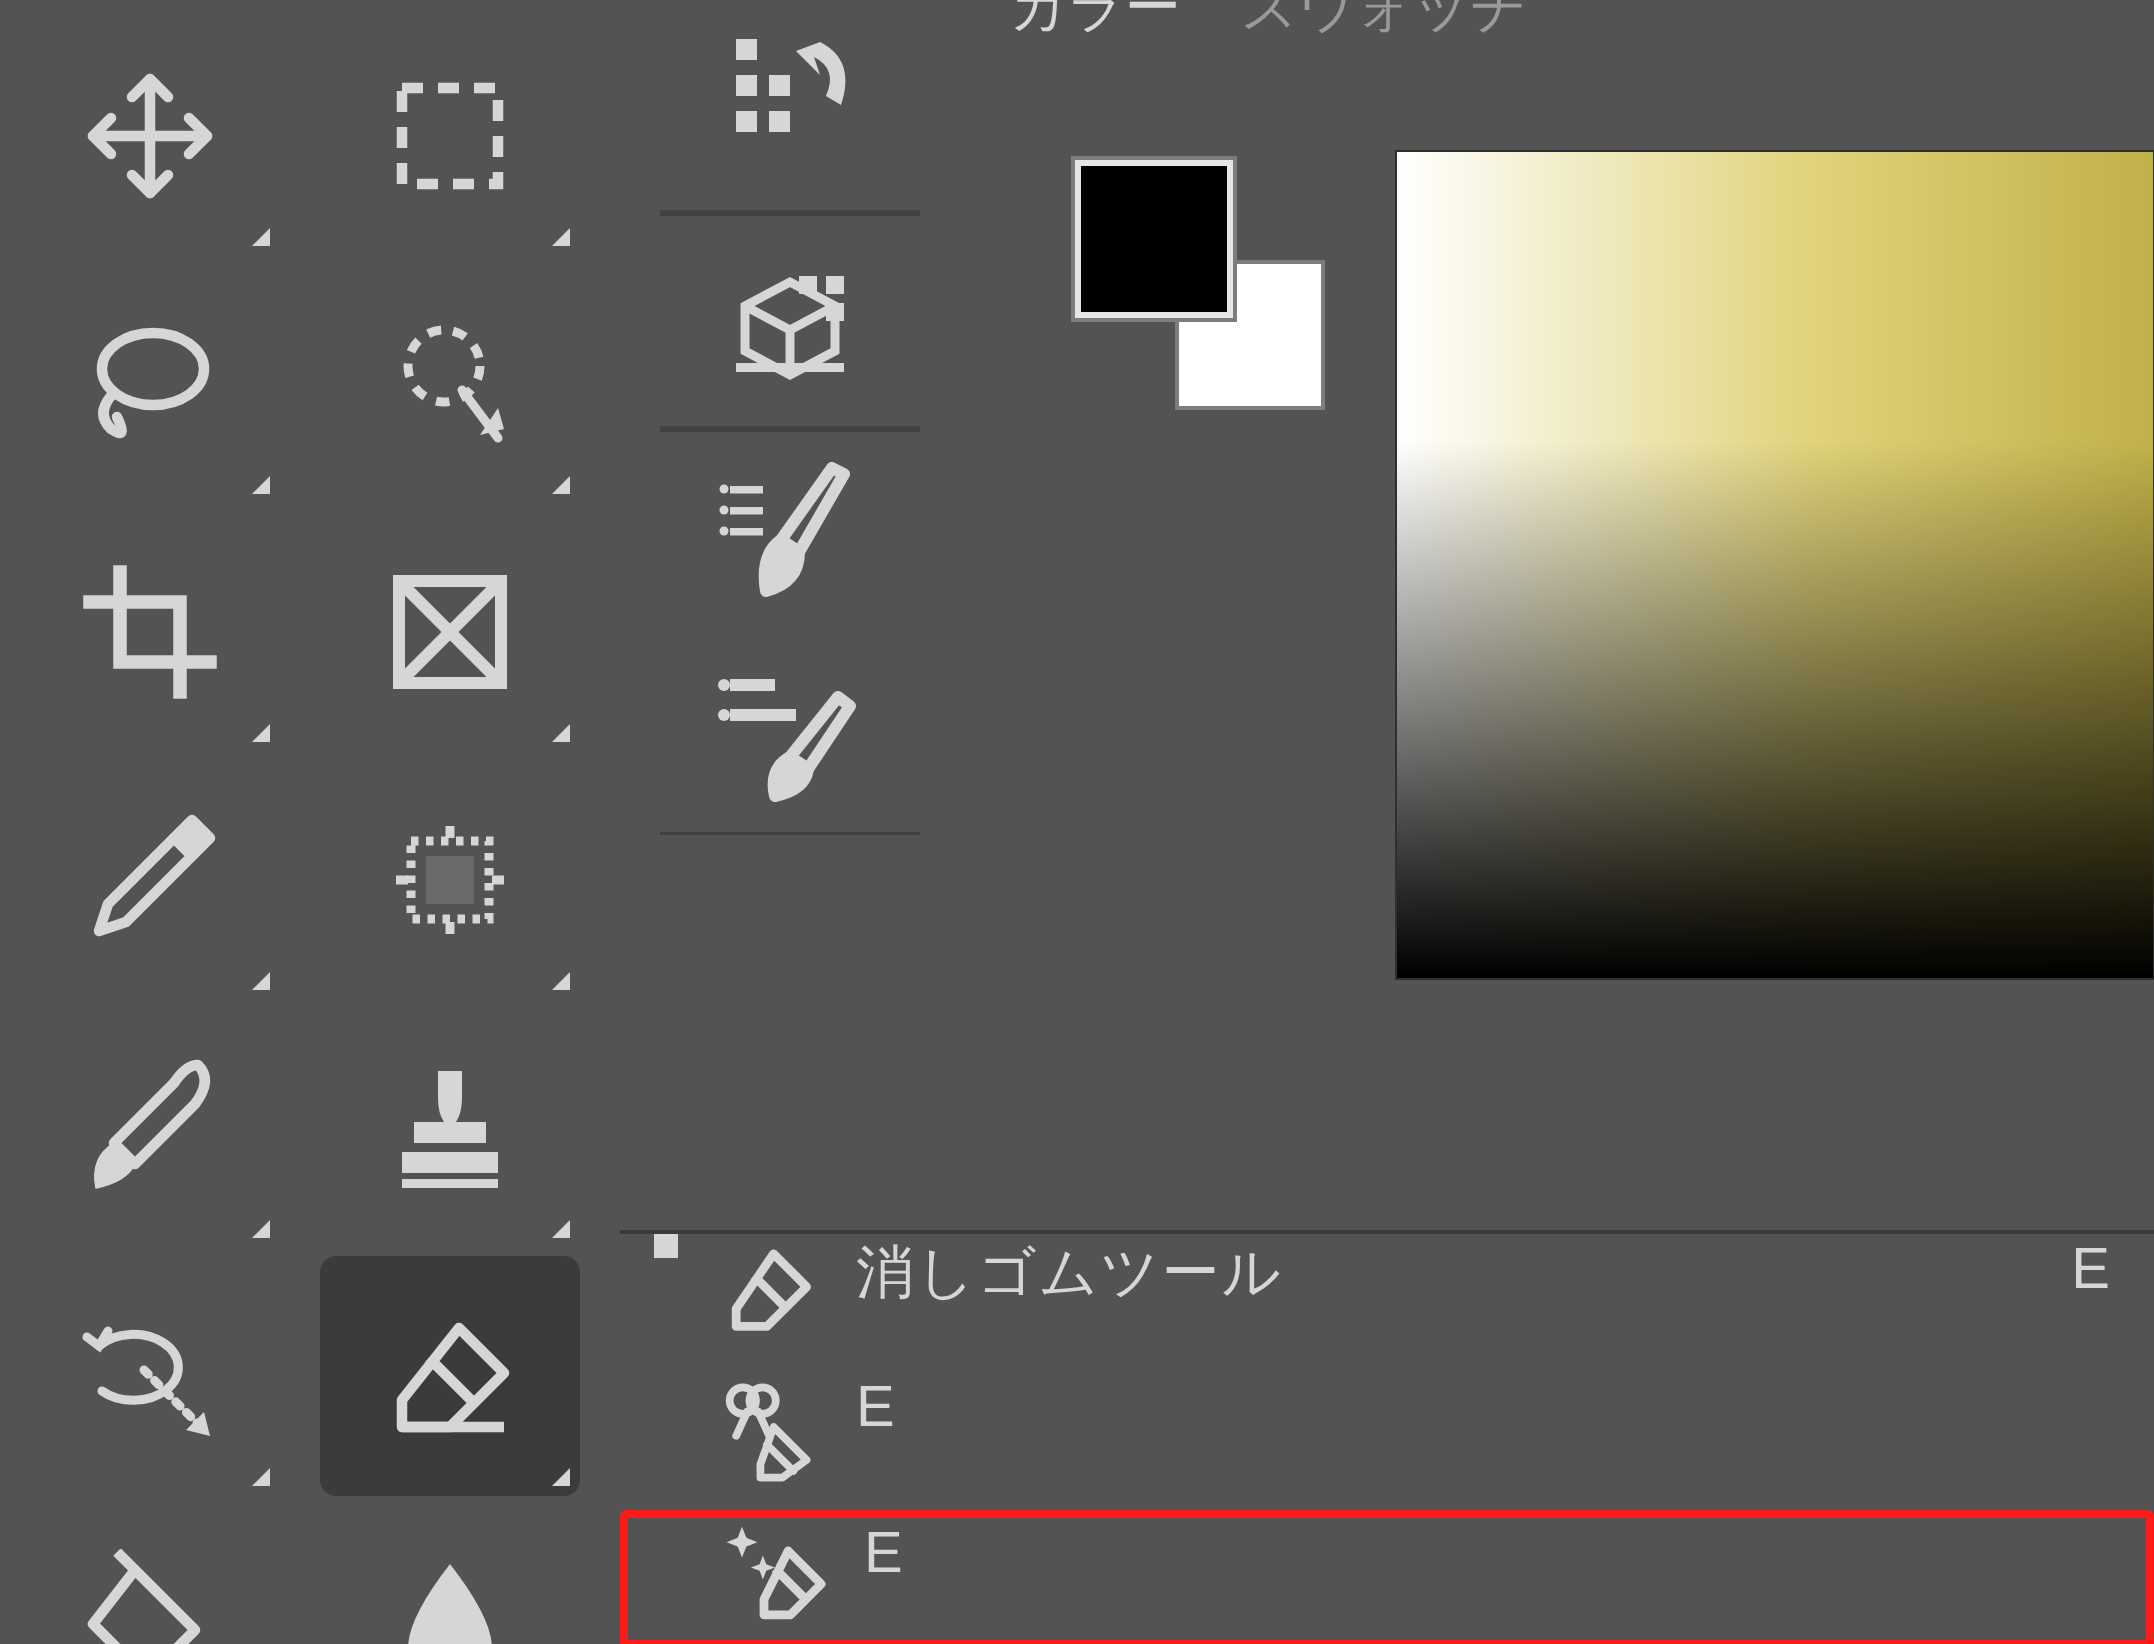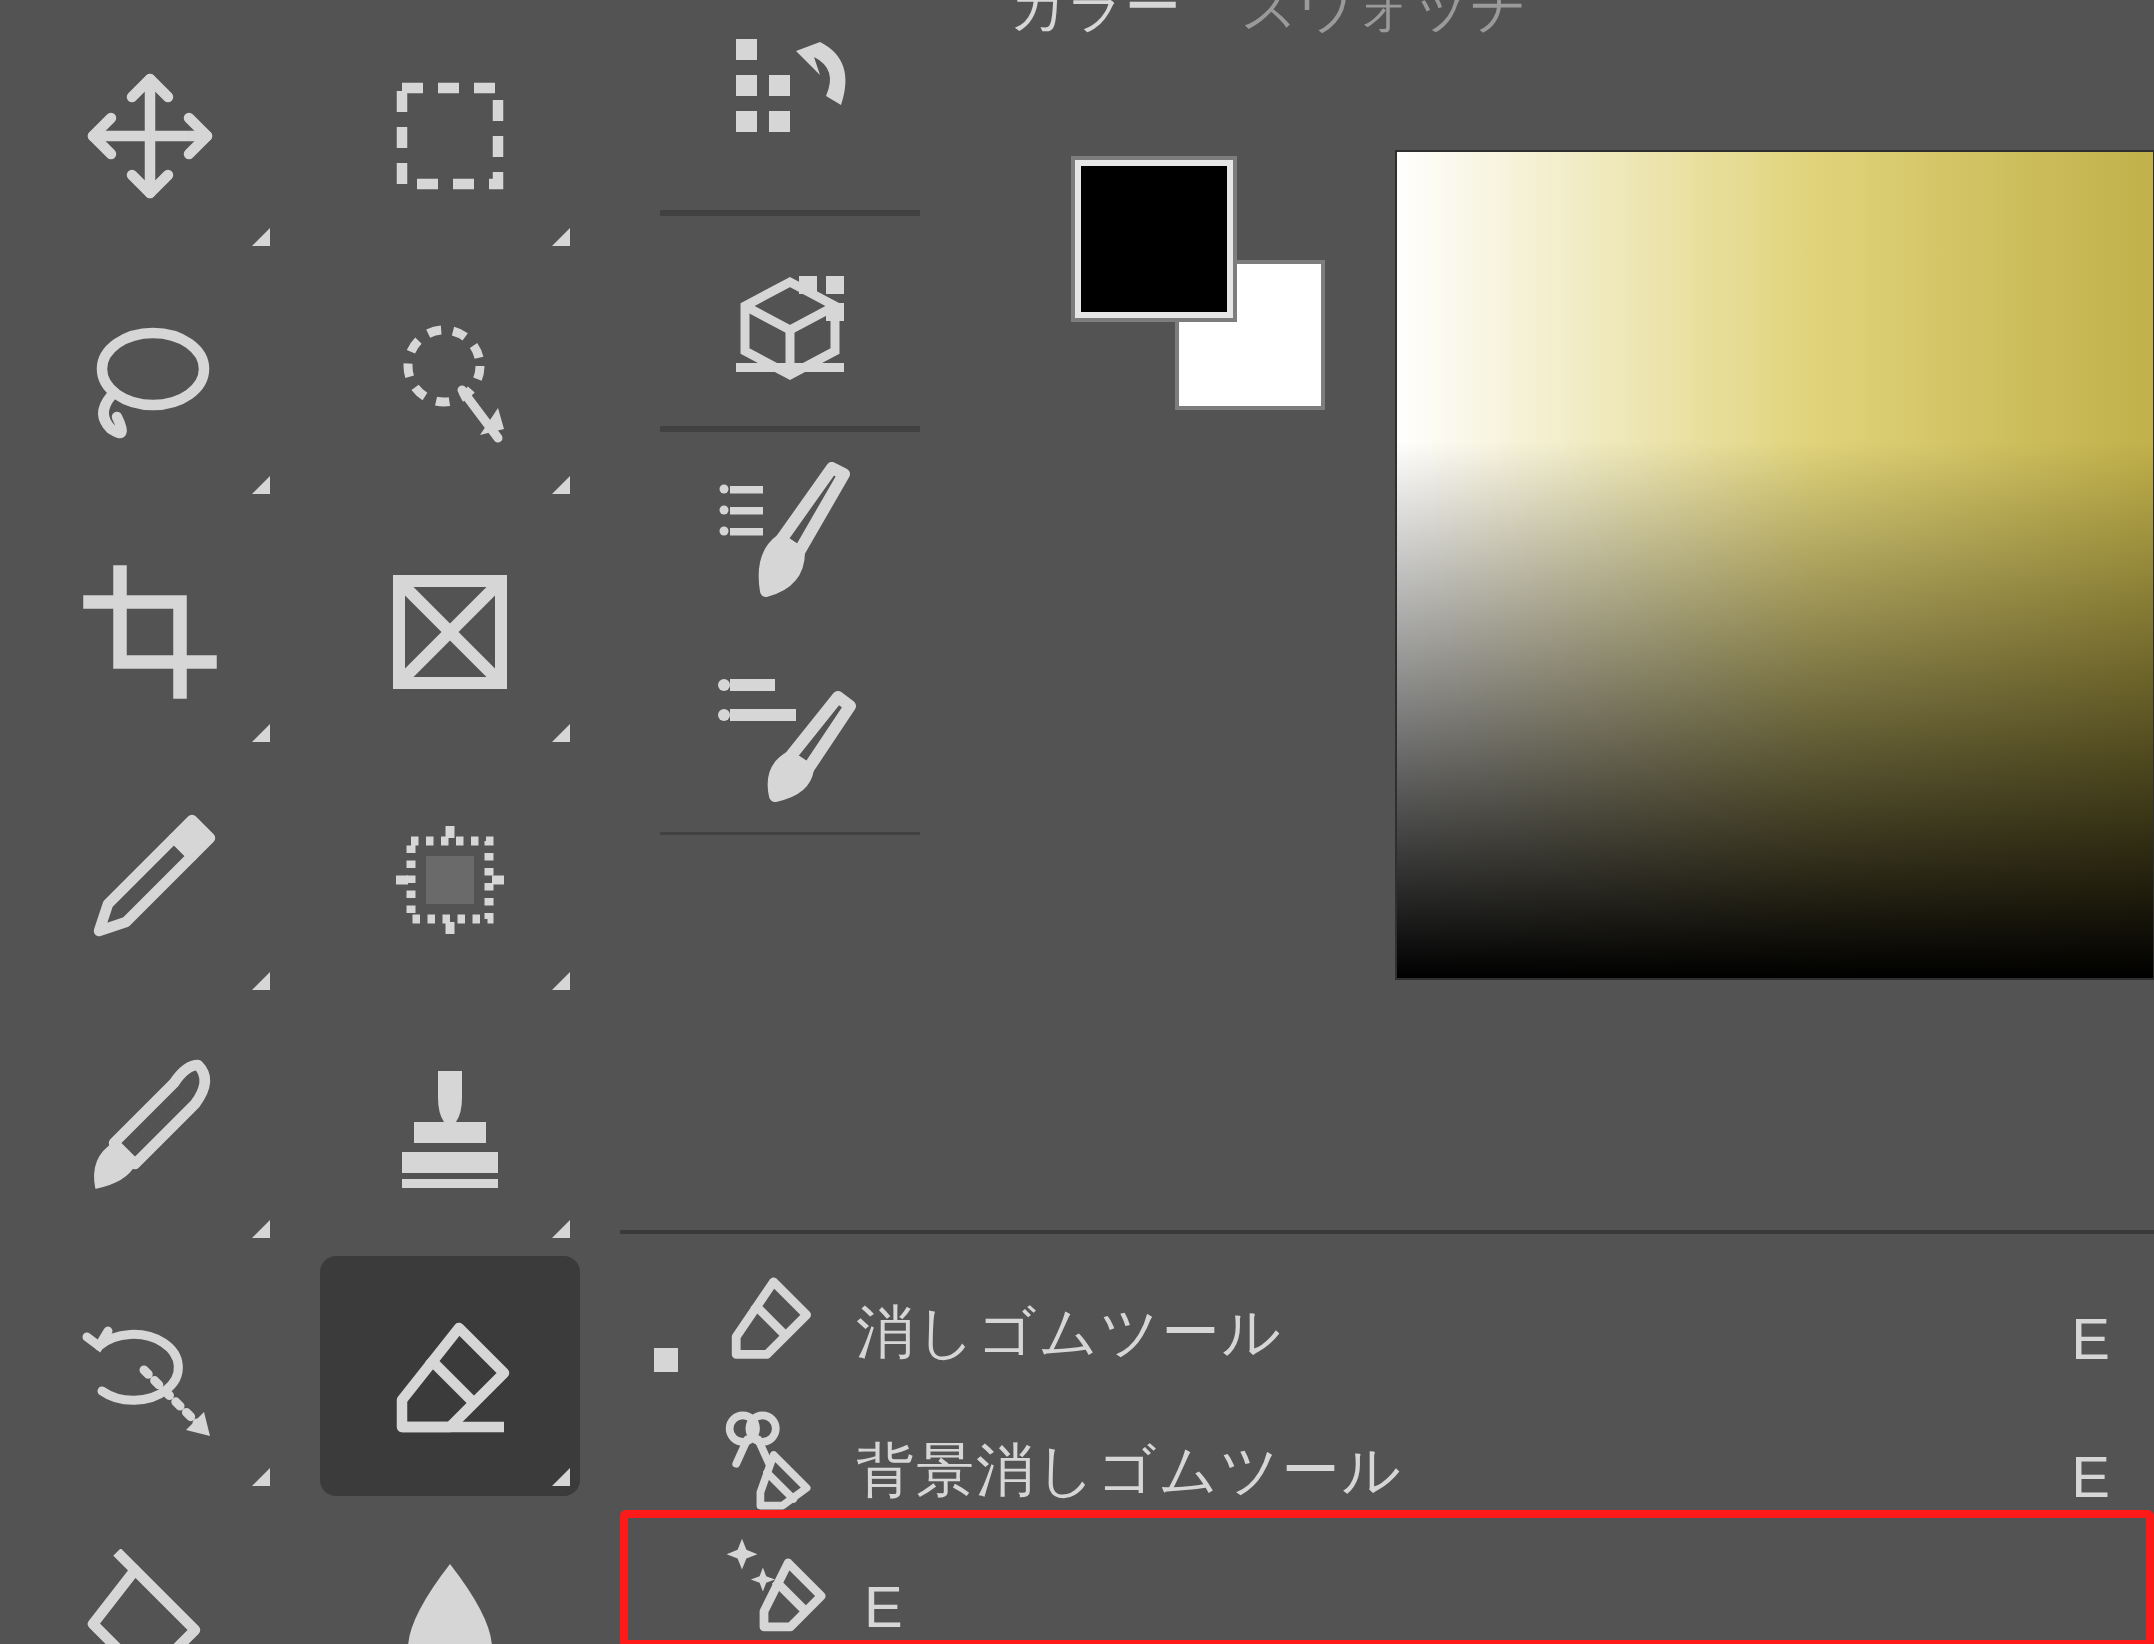--- a/index.html
+++ b/index.html
@@ -63,21 +63,21 @@
       linear-gradient(to right, #ffffff 0%, #e0d37a 55%, #c1b14a 100%);
     border: 2px solid #2f2f2f;
   }
 
   
   .flyout {
     position: absolute; left: 620px; top: 1230px; width: 1534px; height: 414px;
     background: #535353; border-top: 4px solid #3a3a3a;
   }
   .fitem {
-    display:flex; align-items:flex-end; gap: 34px;
+    display:flex; align-items:flex-start; gap: 34px;
     height: 138px; padding: 0 34px 0 34px; position:relative;
   }
   .fitem .dot { width: 24px; height: 24px; display:inline-block; }
   .fitem .dot.active { background:#d6d6d6; }
   .fitem .ficon { width: 110px; height: 110px; color:#d6d6d6; display:flex; align-items:center; justify-content:center;}
   .fitem .ficon svg { width:100%; height:100%;}
   .fitem .flabel { font-size: 58px; color:#d6d6d6; letter-spacing: 2px; flex:1; }
   .fitem .fkey { font-size: 58px; color:#d6d6d6; margin-right: 10px;}
   .fitem.highlighted {
     border: 8px solid #ff1a1a; border-radius: 6px;
@@ -352,21 +352,20 @@
             <g stroke="#d6d6d6" stroke-width="7" fill="none" stroke-linejoin="round" stroke-linecap="round">
               <circle cx="28" cy="26" r="12"></circle>
               <circle cx="46" cy="26" r="12"></circle>
               <path d="M32 36 L22 58"></path>
               <path d="M42 36 L52 58"></path>
               <path d="M56 50 L86 80 L64 96 L44 96 L44 84 Z"></path>
               <line x1="50" y1="66" x2="74" y2="90"></line>
             </g>
           </svg>
       </span>
-      <span class="flabel">背景消しゴムツール</span>
       <span class="fkey">E</span>
     </div>
 
     <div class="fitem highlighted">
       <span class="dot"></span>
       <span class="ficon">
         <svg viewBox="0 0 100 100">
             <g fill="#d6d6d6">
               <path d="M16 18 l4 -10 l4 10 l10 4 l-10 4 l-4 10 l-4 -10 l-10 -4 z"></path>
               <path d="M36 42 l3 -8 l3 8 l8 3 l-8 3 l-3 8 l-3 -8 l-8 -3 z"></path>

